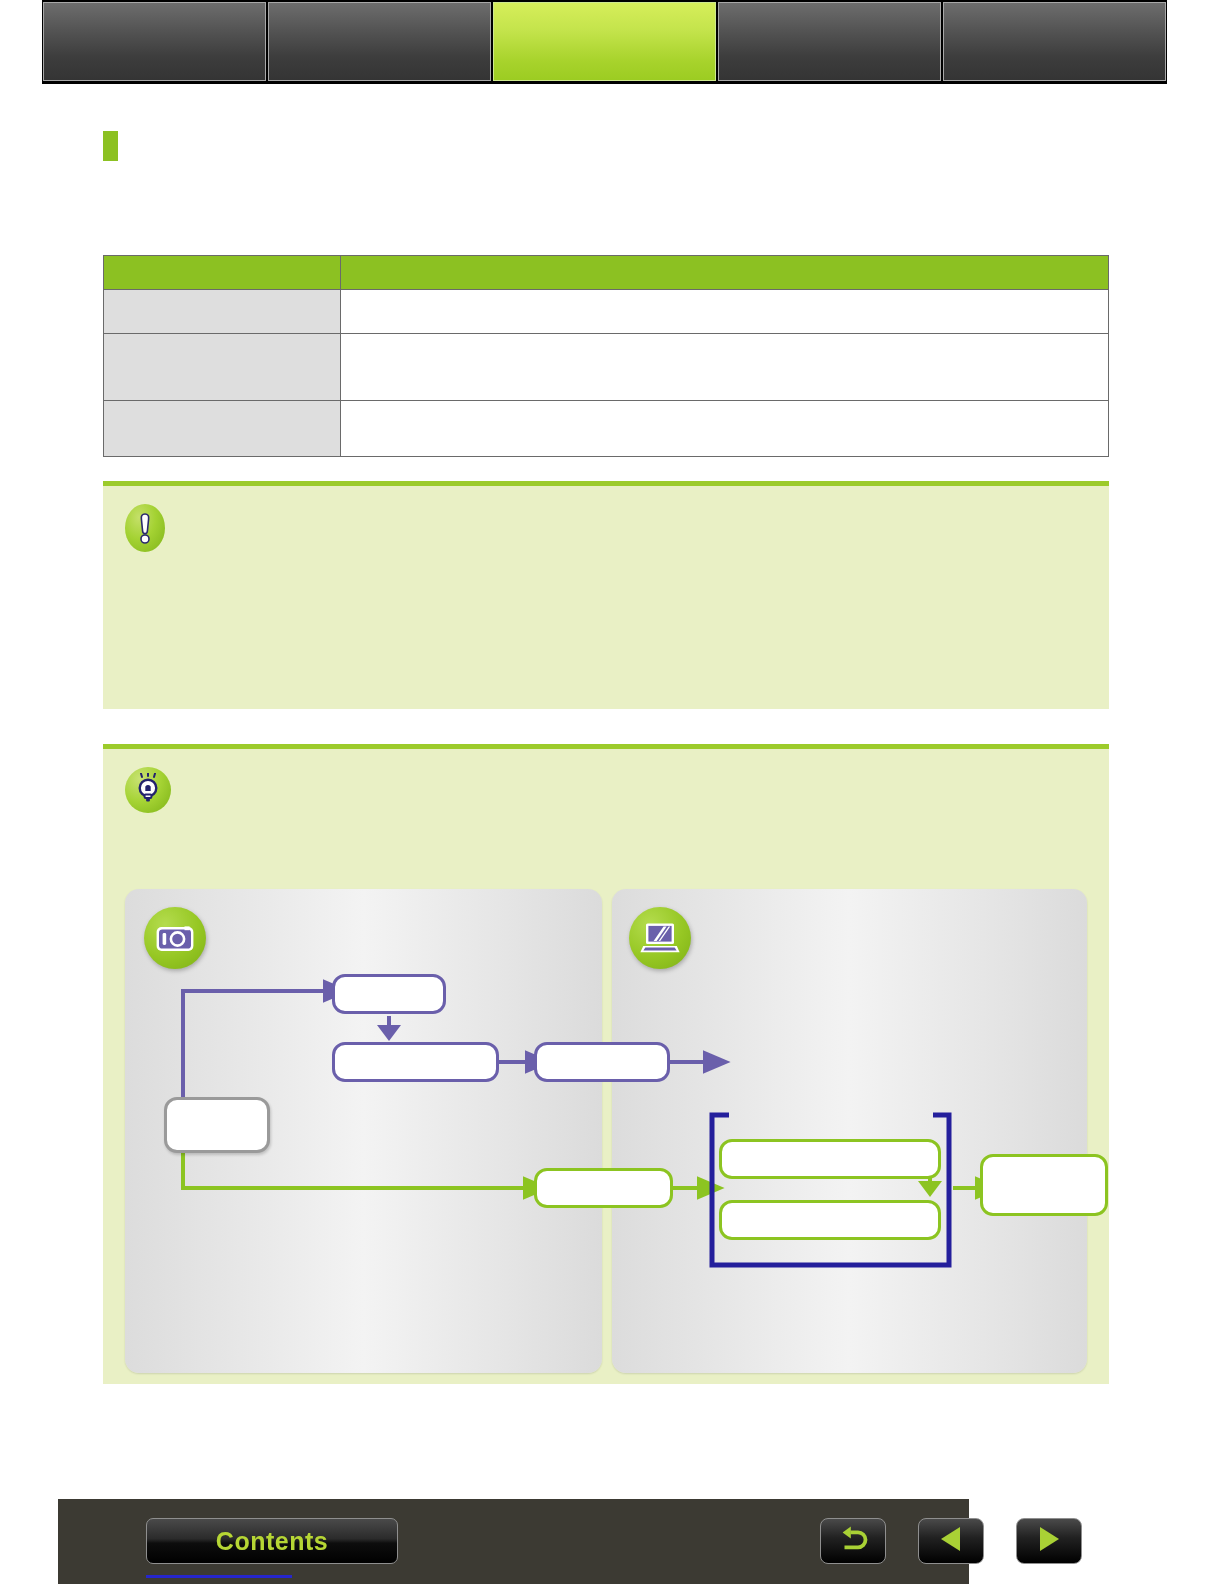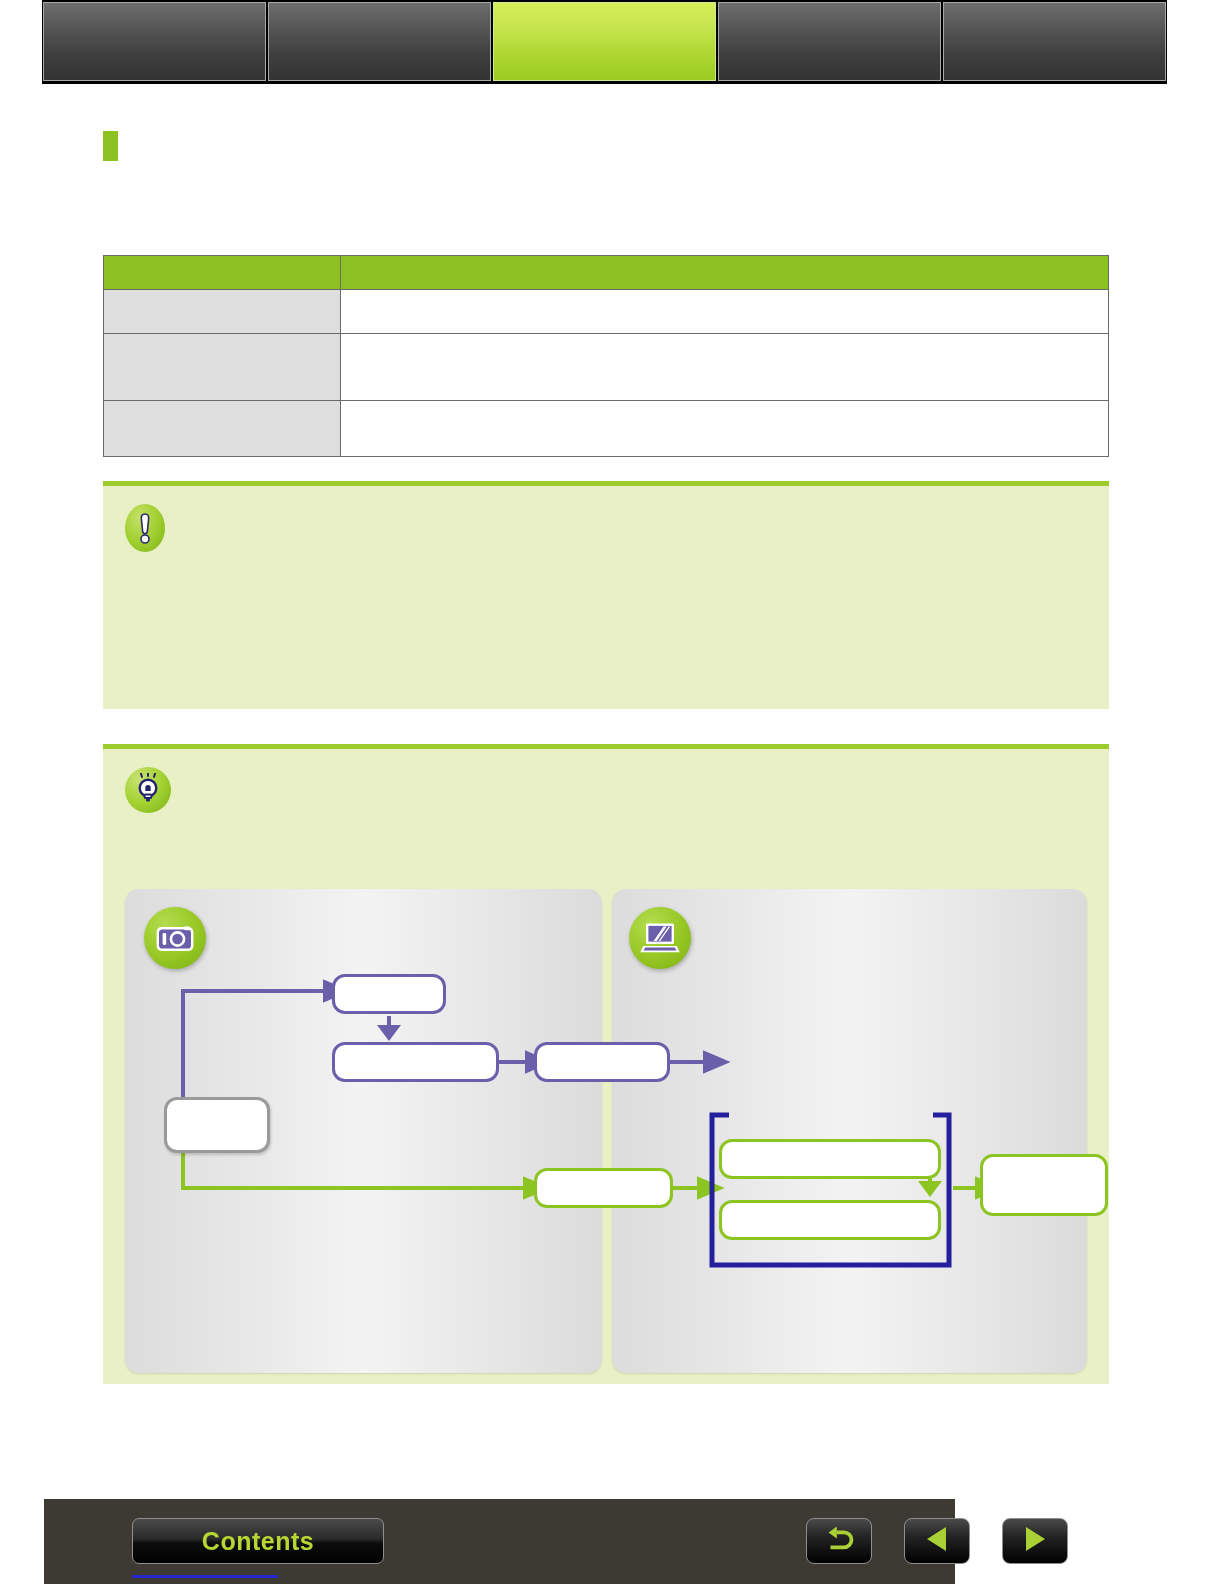--- a/index.html
+++ b/index.html
@@ -219,21 +219,21 @@
   .svg-layer {
     position: absolute;
     left: 0; top: 0;
     width: 962px; height: 484px;
     pointer-events: none;
   }
 
   
   .footer {
     position: absolute;
-    left: 44px;
+    left: 58px;
     top: 1499px;
     width: 911px;
     height: 85px;
     background: #3c3a33;
   }
   .contents-btn {
     position: absolute;
     left: 88px;
     top: 19px;
     width: 252px;

